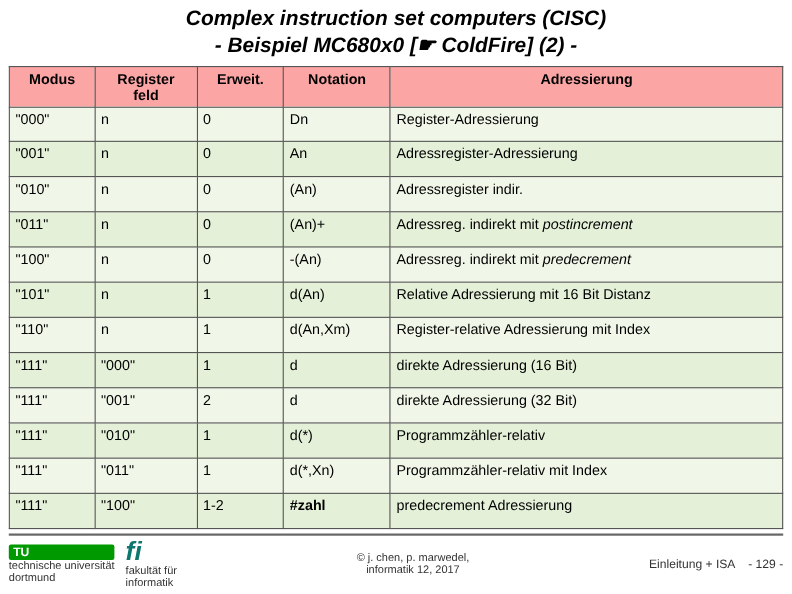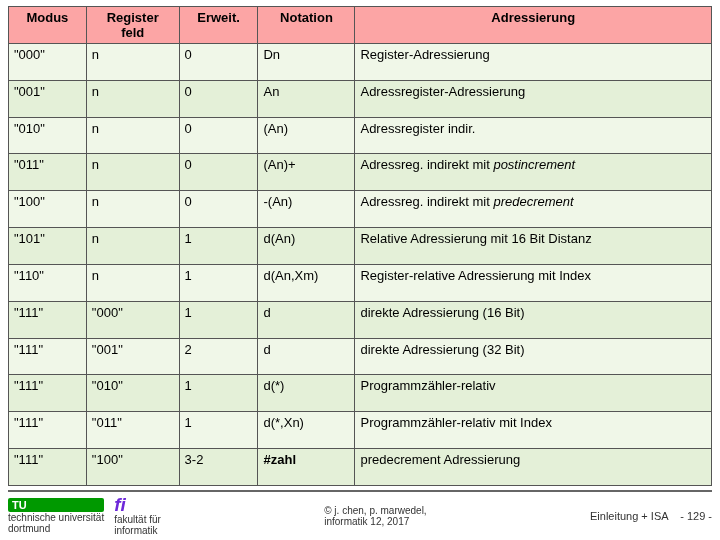--- a/index.html
+++ b/index.html
@@ -66,42 +66,46 @@
     }
     .footer-logo-tu {
       background: #009900;
       color: #fff;
       font-weight: bold;
       font-size: 11px;
       padding: 1px 4px;
       border-radius: 2px;
     }
     .footer-logo-fi {
-      font-size: 19px;
-      color: #6d28d9;
+      font-size: 24px;
+      color: #0f766e;
       font-style: italic;
       font-weight: bold;
       line-height: 1;
     }
     .footer-middle {
       font-size: 10px;
-      text-align: left;
+      text-align: center;
     }
     .footer-right {
       font-size: 11px;
       text-align: right;
     }
     .page-num {
       font-weight: normal;
     }
   </style>
 </head>
 <body>
 
 <div class="page-wrapper">
+  <div class="title">
+    <div>Complex instruction set computers (CISC)</div>
+    <div>- Beispiel MC680x0 [☛ ColdFire] (2) -</div>
+  </div>
 
   <table>
     <thead>
       <tr>
         <th>Modus</th>
         <th>Register<br>feld</th>
         <th>Erweit.</th>
         <th>Notation</th>
         <th>Adressierung</th>
       </tr>
@@ -180,21 +184,21 @@
         <tr>
           <td>"111"</td>
           <td>"011"</td>
           <td>1</td>
           <td>d(*,Xn)</td>
           <td>Programmzähler-relativ mit Index</td>
         </tr>
         <tr>
           <td>"111"</td>
           <td>"100"</td>
-          <td>3-2</td>
+          <td>1-2</td>
           <td><strong>#zahl</strong></td>
           <td>predecrement Adressierung</td>
         </tr>
       </tbody>
   </table>
 
   <div class="footer">
     <div class="footer-left">
       <div>
         <div class="footer-logo-tu">TU</div>

